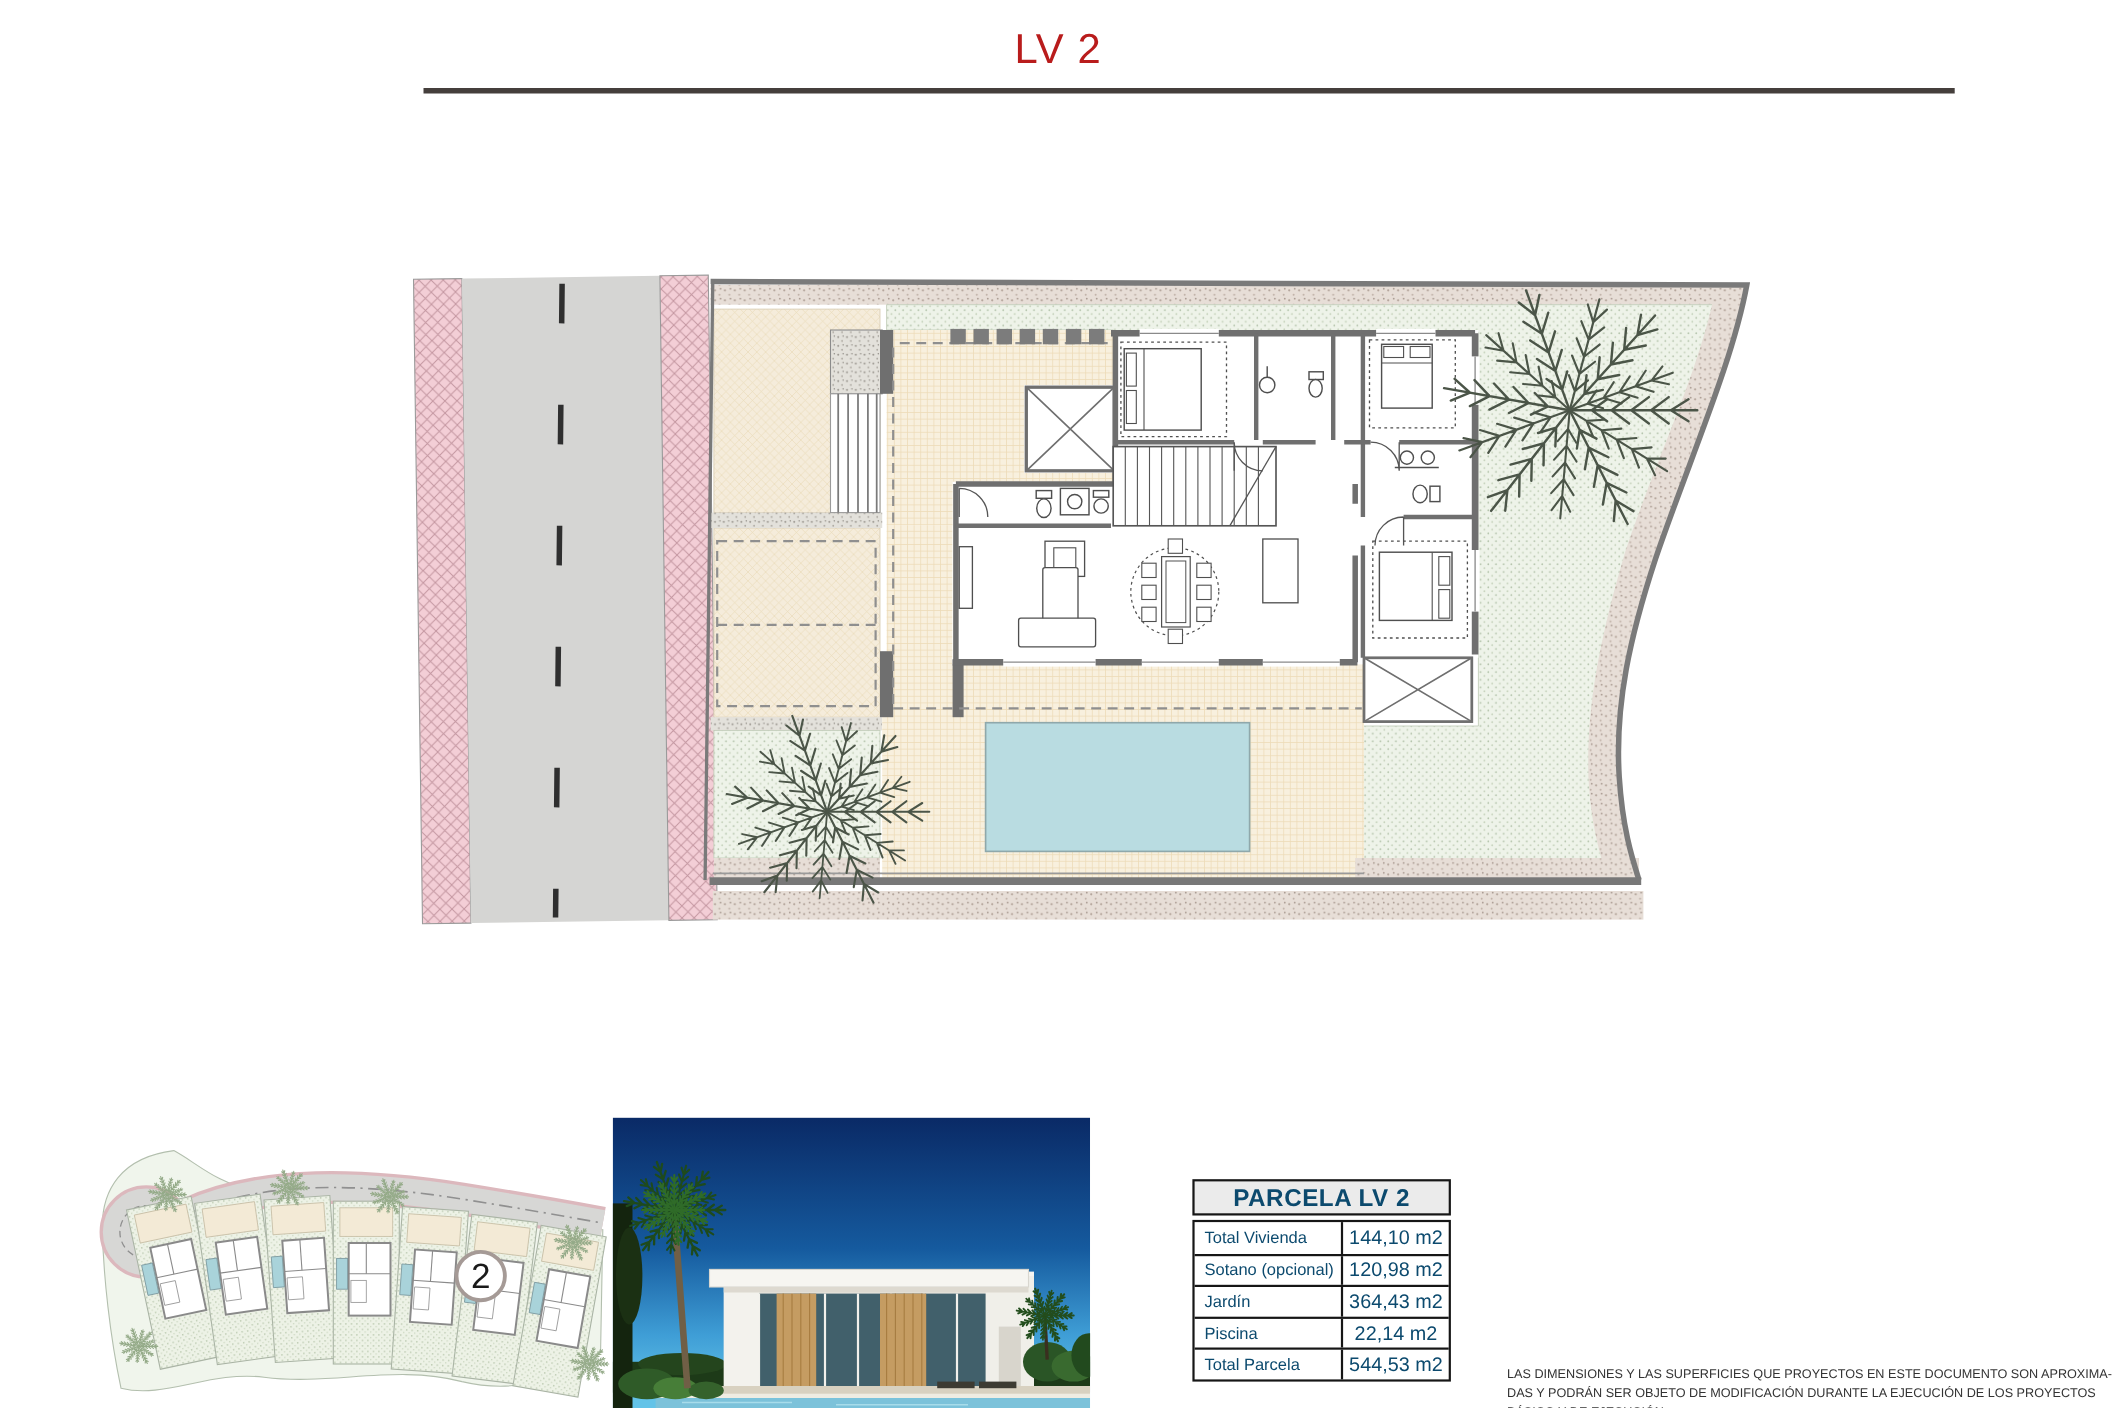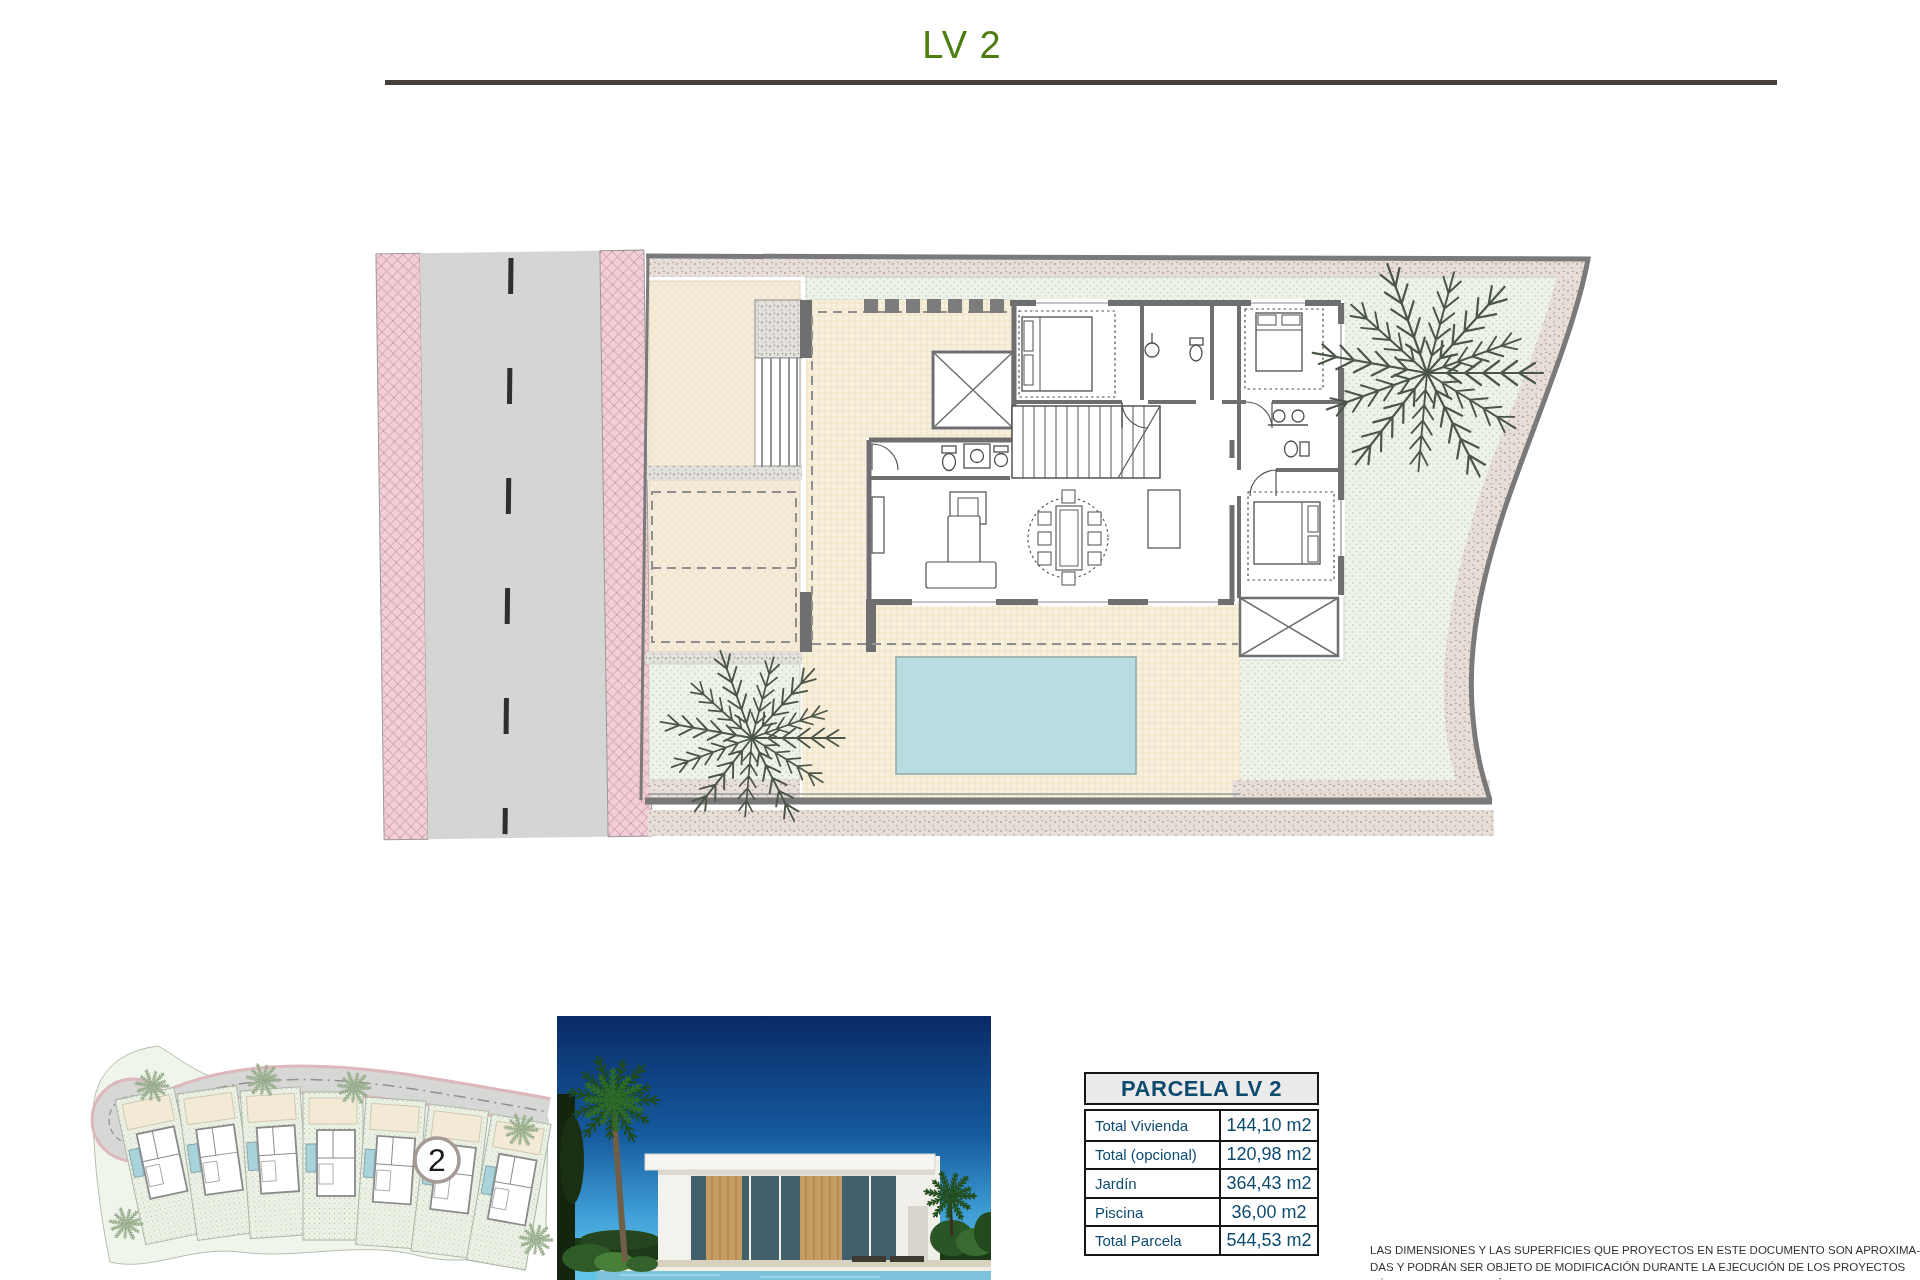--- a/index.html
+++ b/index.html
@@ -1,20 +1,20 @@
 <!DOCTYPE html>
 <html><head>
 <meta charset="utf-8">
 <style>
   html,body{margin:0;padding:0;background:#fff;}
   .page{position:relative;width:1920px;height:1280px;background:#fff;overflow:hidden;
         font-family:"Liberation Sans",sans-serif;}
   .plan-svg{position:absolute;left:0;top:0;width:1920px;height:1280px;}
   .page-title{position:absolute;left:812px;top:24px;width:300px;text-align:center;
-        font-size:38px;font-weight:400;color:#4d7c0f;letter-spacing:1px;}
+        font-size:38px;font-weight:400;color:#b91c1c;letter-spacing:1px;}
   .title-rule{position:absolute;left:385px;top:80px;width:1392px;height:5px;background:#453f3c;}
   
   .ptable{position:absolute;left:1084px;top:1072px;width:235px;color:#0c4a6e;}
   .ptable-header{box-sizing:border-box;height:33px;border:2px solid #161616;background:#ebebeb;
         display:flex;align-items:center;justify-content:center;
         font-size:22px;font-weight:700;letter-spacing:0.5px;}
   .ptable-rows{box-sizing:border-box;margin-top:4px;border:2px solid #161616;background:#fff;}
   .ptable-row{box-sizing:border-box;display:flex;height:28.6px;border-top:2px solid #161616;}
   .ptable-row:first-child{border-top:none;}
   .ptable-label{box-sizing:border-box;width:133px;padding-left:9px;display:flex;align-items:center;
@@ -399,30 +399,30 @@
   </svg>
 
   <div class="ptable">
     <div class="ptable-header">PARCELA LV 2</div>
     <div class="ptable-rows">
       <div class="ptable-row">
         <div class="ptable-label">Total Vivienda</div>
         <div class="ptable-value">144,10 m2</div>
       </div>
       <div class="ptable-row">
-        <div class="ptable-label">Total (opcional)</div>
+        <div class="ptable-label">Sotano (opcional)</div>
         <div class="ptable-value">120,98 m2</div>
       </div>
       <div class="ptable-row">
         <div class="ptable-label">Jardín</div>
         <div class="ptable-value">364,43 m2</div>
       </div>
       <div class="ptable-row">
         <div class="ptable-label">Piscina</div>
-        <div class="ptable-value">36,00 m2</div>
+        <div class="ptable-value">22,14 m2</div>
       </div>
       <div class="ptable-row">
         <div class="ptable-label">Total Parcela</div>
         <div class="ptable-value">544,53 m2</div>
       </div>
     </div>
   </div>
 
   <div class="disclaimer">
     <div>LAS DIMENSIONES Y LAS SUPERFICIES QUE PROYECTOS EN ESTE DOCUMENTO SON APROXIMA-</div>

